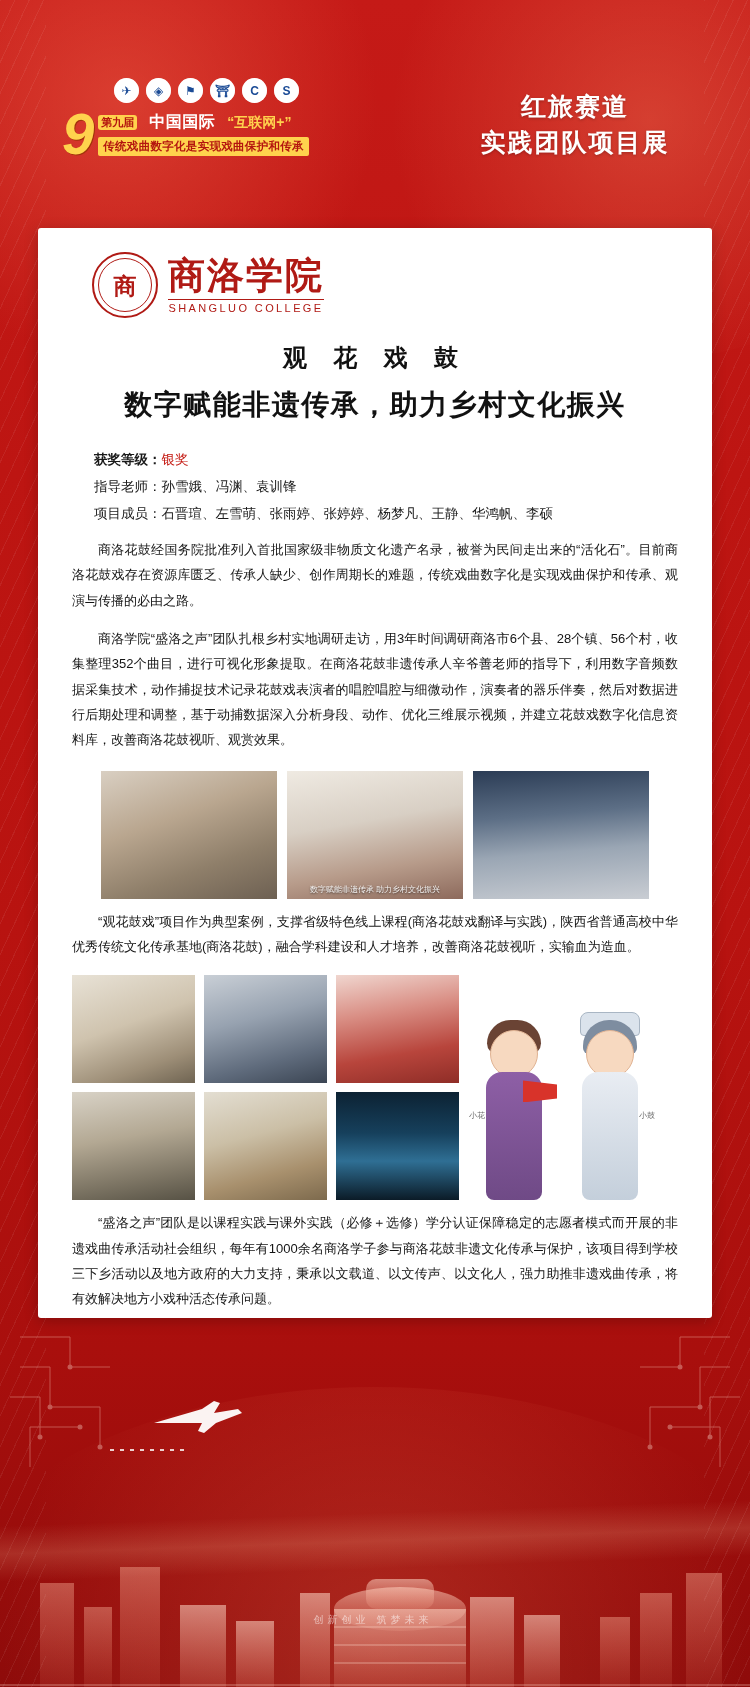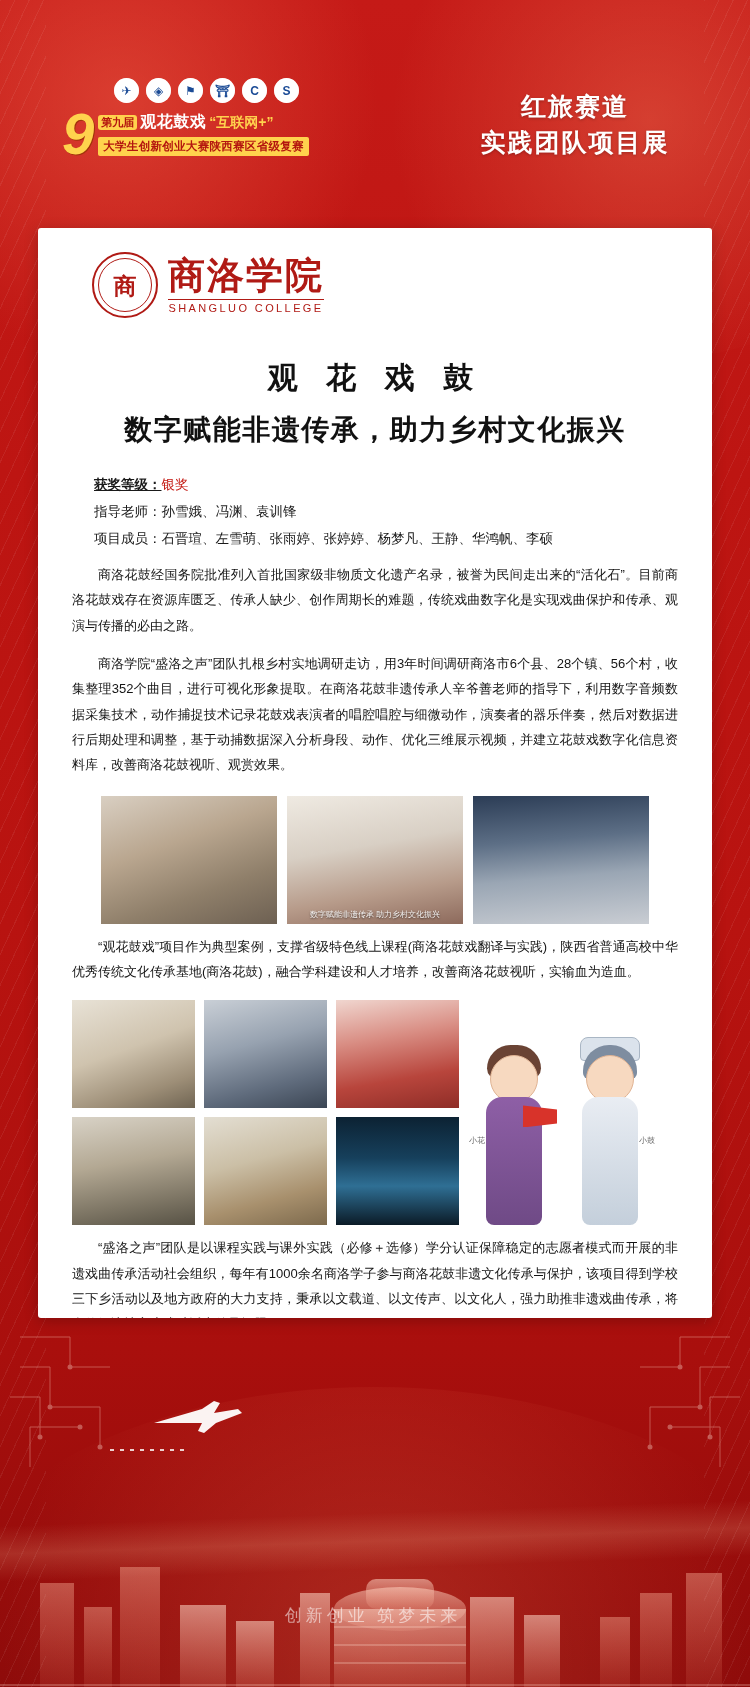--- a/index.html
+++ b/index.html
@@ -97,21 +97,21 @@
     text-shadow: 1px 1px 0 #a1340a;
   }
   .logo-text {
     display: flex;
     flex-direction: column;
     justify-content: center;
   }
   .logo-line1 {
     display: flex;
     align-items: center;
-    gap: 3px;
+    gap: 12px;
     white-space: nowrap;
   }
   .badge-9th {
     background: #ffd24d;
     color: #b4150f;
     font-size: 11px;
     font-weight: bold;
     border-radius: 3px;
     padding: 2px 3px;
     line-height: 1;
@@ -217,23 +217,23 @@
     margin-top: 5px;
     font-size: 11px;
     color: #b01a15;
     letter-spacing: 2.4px;
     border-top: 1px solid #b01a15;
     padding-top: 3px;
     text-align: center;
   }
 
   .title-main {
-    margin-top: 40px;
+    margin-top: 24px;
     text-align: center;
-    font-size: 30px;
+    font-size: 24px;
     font-weight: bold;
     color: #111111;
     letter-spacing: 9px;
     font-family: "DejaVu Sans", sans-serif;
   }
   .title-sub {
     margin-top: 12px;
     text-align: center;
     font-size: 28px;
     font-weight: bold;
@@ -242,21 +242,21 @@
     font-family: "DejaVu Sans", sans-serif;
   }
 
   .meta {
     margin-top: 22px;
     padding-left: 22px;
     font-size: 13.5px;
     color: #1a1a1a;
     line-height: 2.0;
   }
-  .meta .label { font-weight: bold; text-decoration: underline; }
+  .meta .label { font-weight: bold; }
   .meta .award-value {
     color: #c3160f;
     font-weight: normal;
   }
 
   .para {
     margin-top: 10px;
     font-size: 13px;
     line-height: 1.95;
     color: #141414;
@@ -410,21 +410,21 @@
     width: 80px;
     height: 2px;
     background: repeating-linear-gradient(90deg, rgba(255,255,255,.8) 0 4px, rgba(255,255,255,0) 4px 10px);
   }
   .bottom-caption {
     position: absolute;
     left: 0; right: 4px;
     bottom: 60px;
     text-align: center;
     color: rgba(255,255,255,.55);
-    font-size: 17px;
+    font-size: 10px;
     letter-spacing: 4px;
   }
   .circuit {
     position: absolute;
     left: 10px;
     bottom: 210px;
     width: 120px;
     height: 150px;
     opacity: .35;
   }
@@ -453,24 +453,24 @@
         <span class="circ">⚑</span>
         <span class="circ">⛩</span>
         <span class="circ">C</span>
         <span class="circ">S</span>
       </div>
       <div class="logo-main">
         <div class="big-nine">9</div>
         <div class="logo-text">
           <div class="logo-line1">
             <span class="badge-9th">第九届</span>
-            <span class="logo-cn">观花鼓戏</span>
+            <span class="logo-cn">中国国际</span>
             <span class="logo-net">“互联网+”</span>
           </div>
-          <div class="logo-line2">大学生创新创业大赛陕西赛区省级复赛</div>
+          <div class="logo-line2">传统戏曲数字化是实现戏曲保护和传承</div>
         </div>
       </div>
     </div>
 
     <div class="header-title">
       <div>红旅赛道</div>
       <div>实践团队项目展</div>
     </div>
   </div>
 

